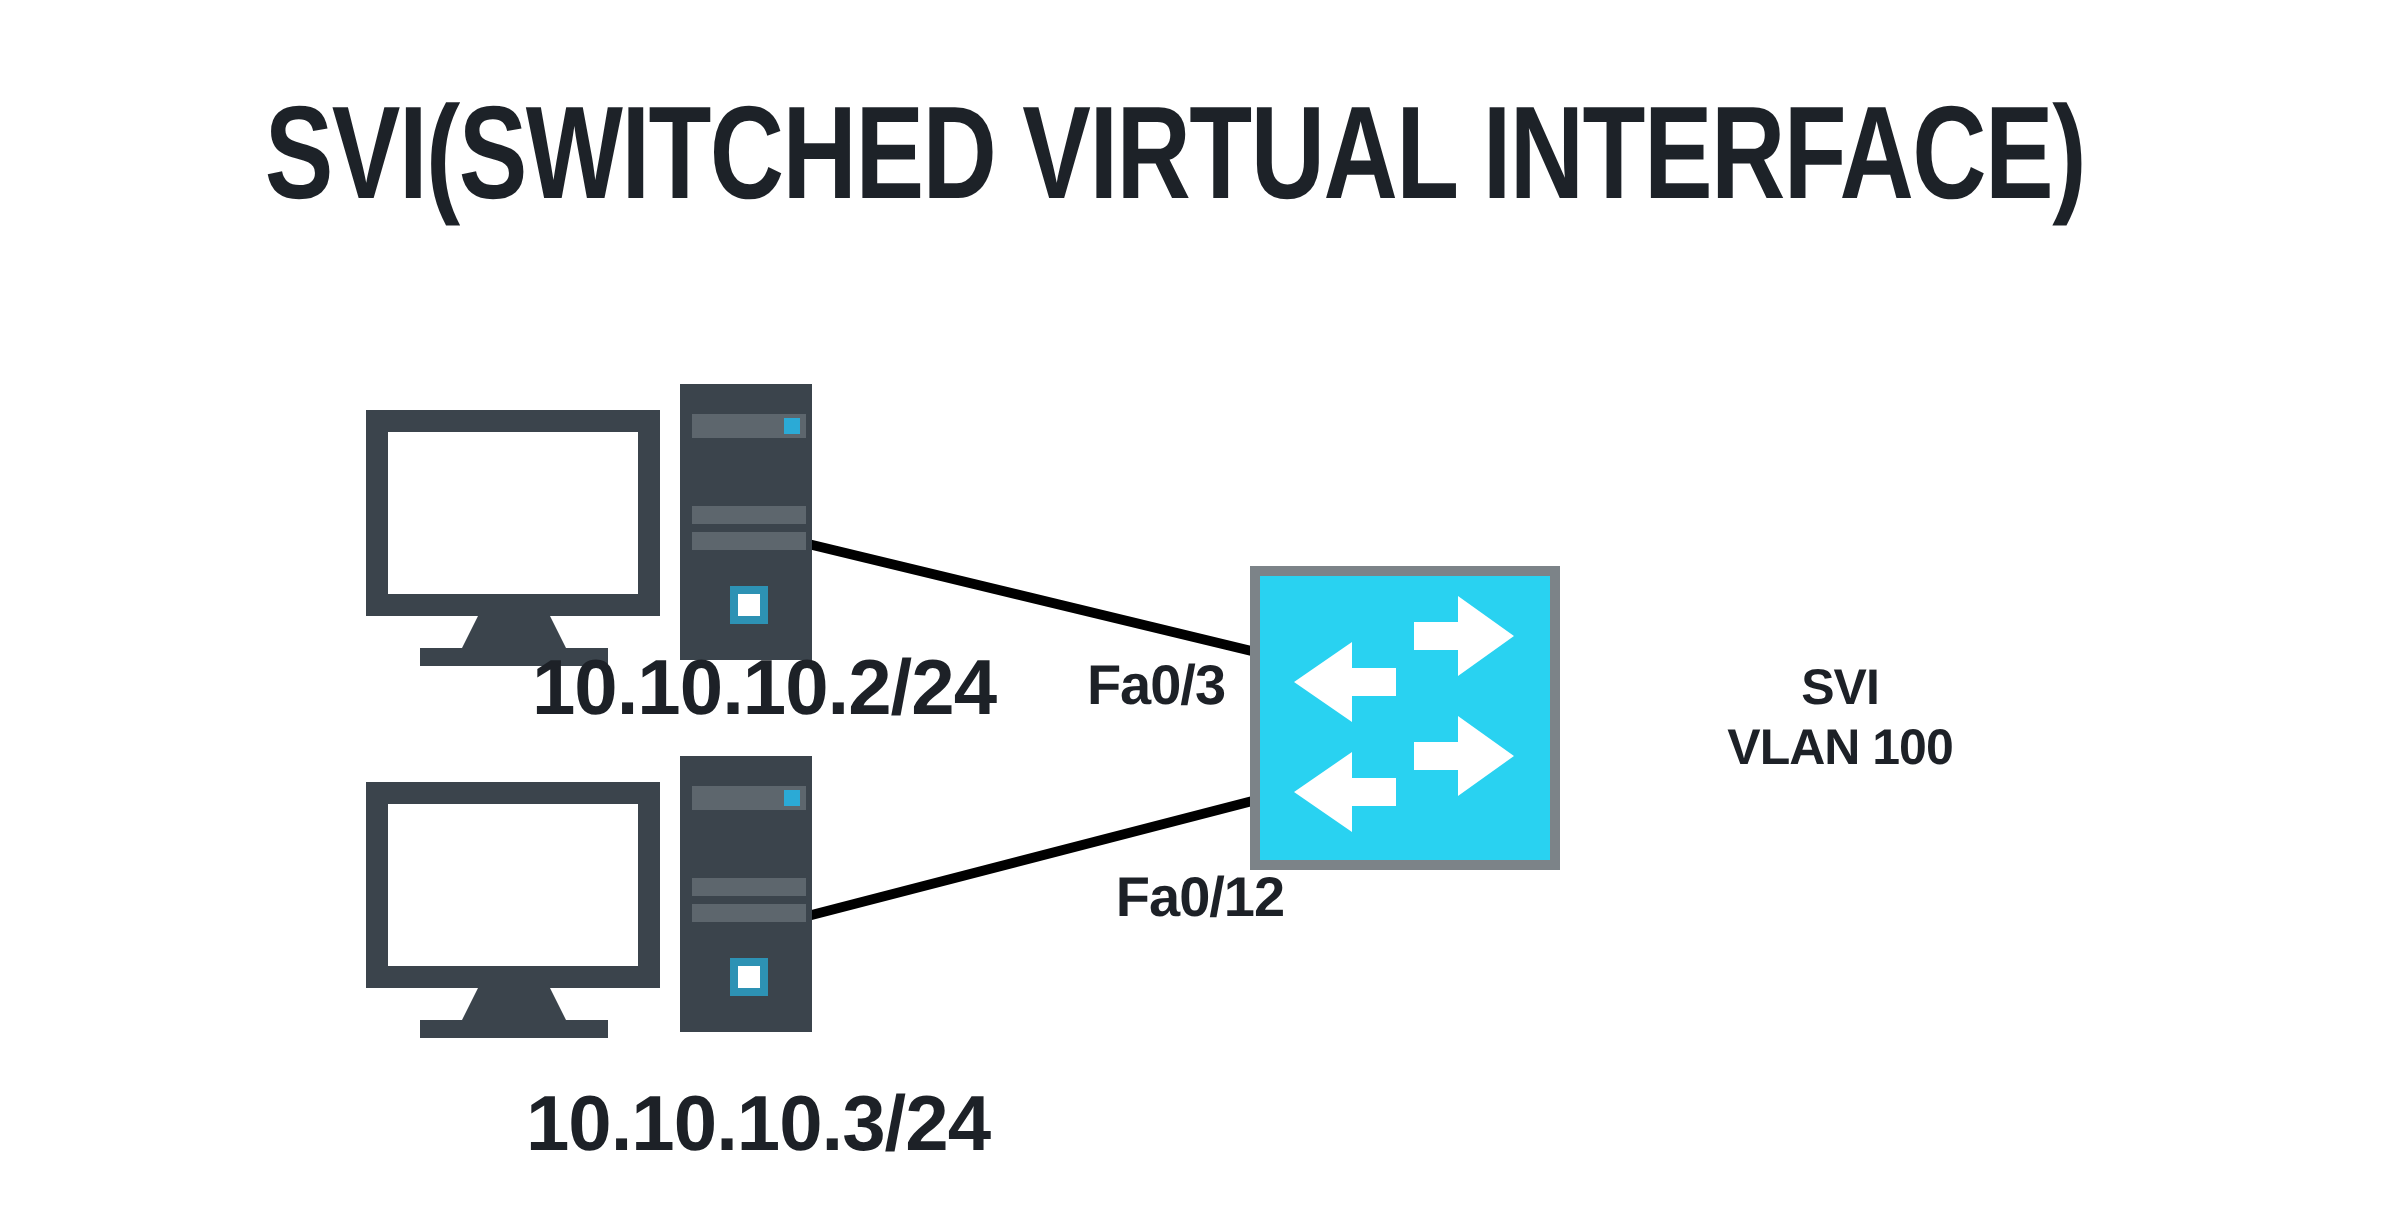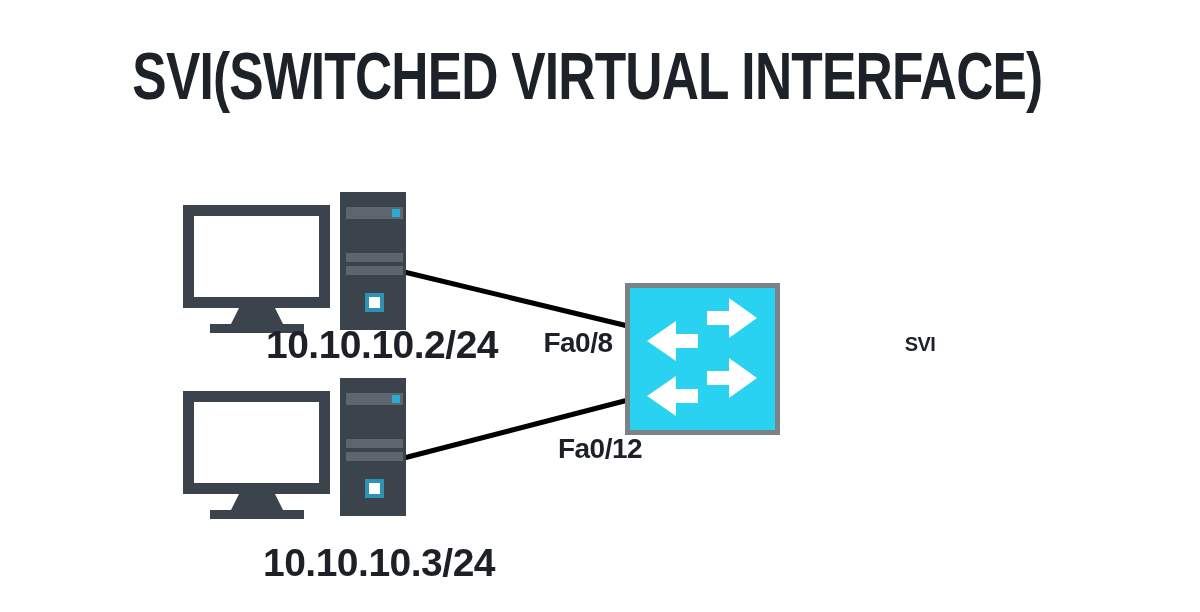--- a/index.html
+++ b/index.html
@@ -61,21 +61,21 @@
   }
   .ip-label { font-size: 39px; width: 300px; }
   .port-label { font-size: 28px; width: 160px; }
   .svi-info {
     position: absolute;
     left: 795px;
     top: 329px;
     width: 250px;
     text-align: center;
     font-weight: 700;
-    font-size: 20px;
+    font-size: 25px;
     letter-spacing: -0.5px;
     line-height: 30px;
     color: var(--label-text, #1d2127);
   }
 </style>
 </head>
 <body>
 
 <div class="canvas">
 
@@ -123,32 +123,33 @@
         <rect class="fill-accent" x="209" y="17" width="8" height="8"></rect>
         <rect class="fill-slot" x="163" y="61" width="57" height="9"></rect>
         <rect class="fill-slot" x="163" y="74" width="57" height="9"></rect>
         <rect class="fill-port" x="182" y="101" width="19" height="19"></rect>
         <rect class="fill-white" x="186" y="105" width="11" height="11"></rect>
       </g>
     </svg>
   </div>
   <div class="label ip-label" style="left:229px; top:546px;">10.10.10.3/24</div>
 
-  <div class="label port-label" style="left:498px; top:326px;">Fa0/8</div>
+  <div class="label port-label" style="left:498px; top:326px;">Fa0/3</div>
   <div class="label port-label" style="left:520px; top:432px;">Fa0/12</div>
 
   <div class="node" style="left:625px; top:283px;">
     <svg class="switch-icon-box" viewBox="0 0 155 152">
       <rect class="switch-body" x="2.5" y="2.5" width="150" height="147"></rect>
       <g>
         <polygon class="fill-white" points="82,28 104,28 104,15 132,35 104,55 104,42 82,42"></polygon>
         <polygon class="fill-white" points="73,51 51,51 51,38 22,58 51,78 51,65 73,65"></polygon>
         <polygon class="fill-white" points="82,88 104,88 104,75 132,95 104,115 104,102 82,102"></polygon>
         <polygon class="fill-white" points="73,106 51,106 51,93 22,113 51,133 51,120 73,120"></polygon>
       </g>
     </svg>
   </div>
 
   <div class="svi-info">
     <div>SVI</div>
+    <div>VLAN 100</div>
   </div>
 
 </div>
 
 </body></html>

